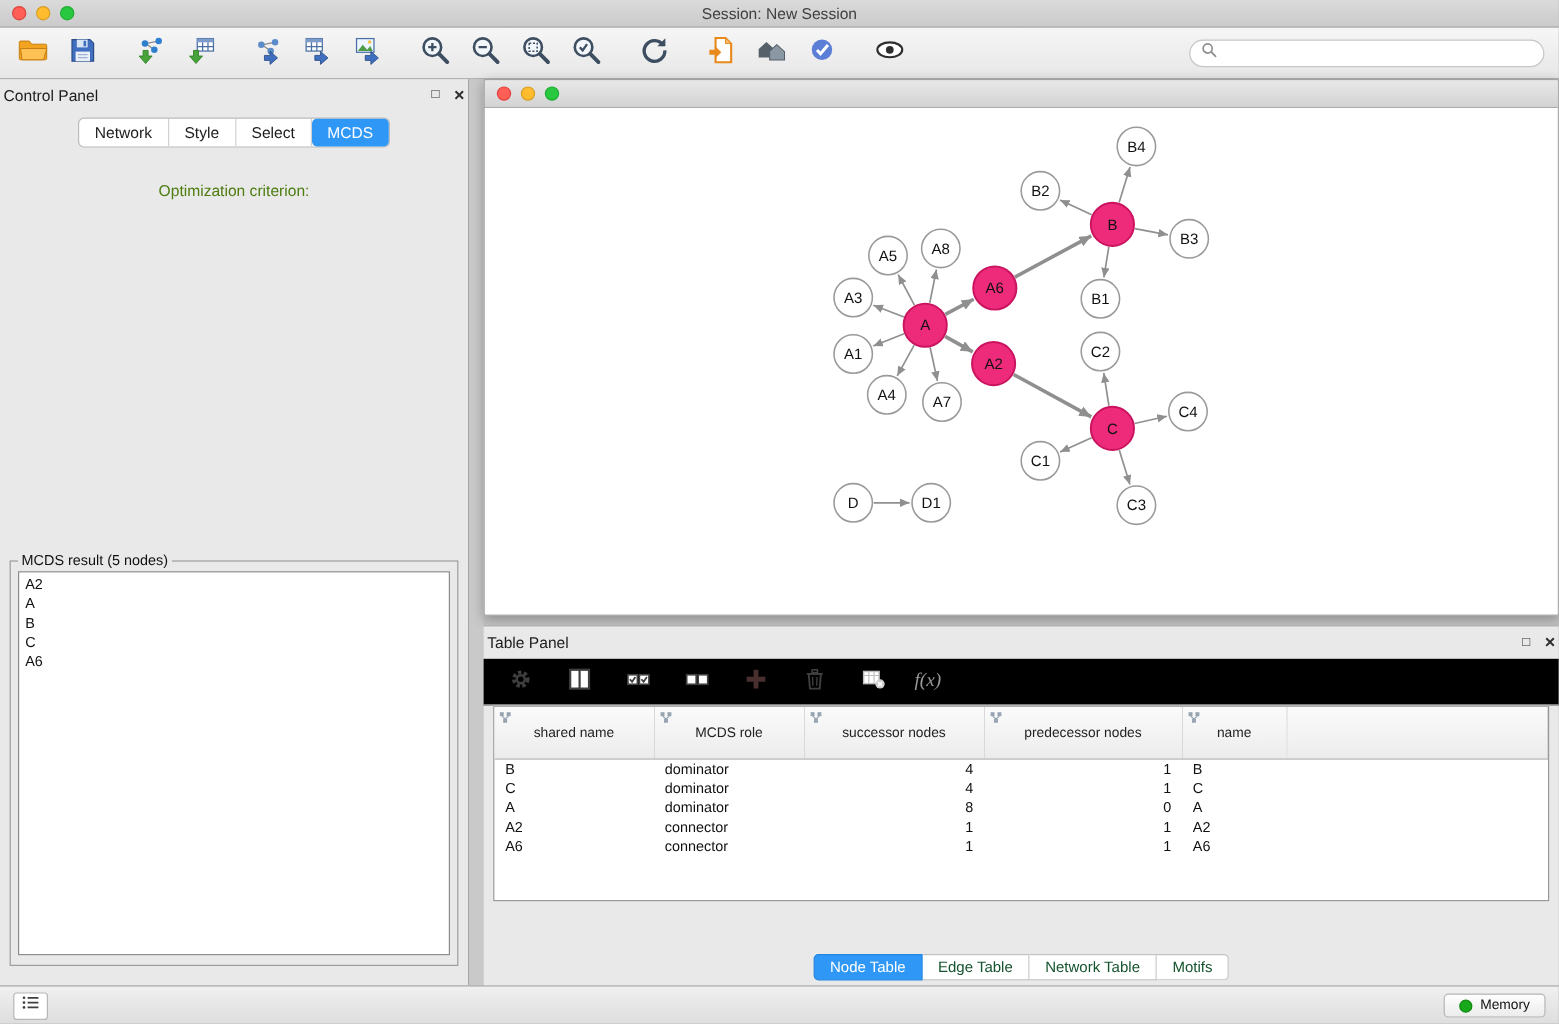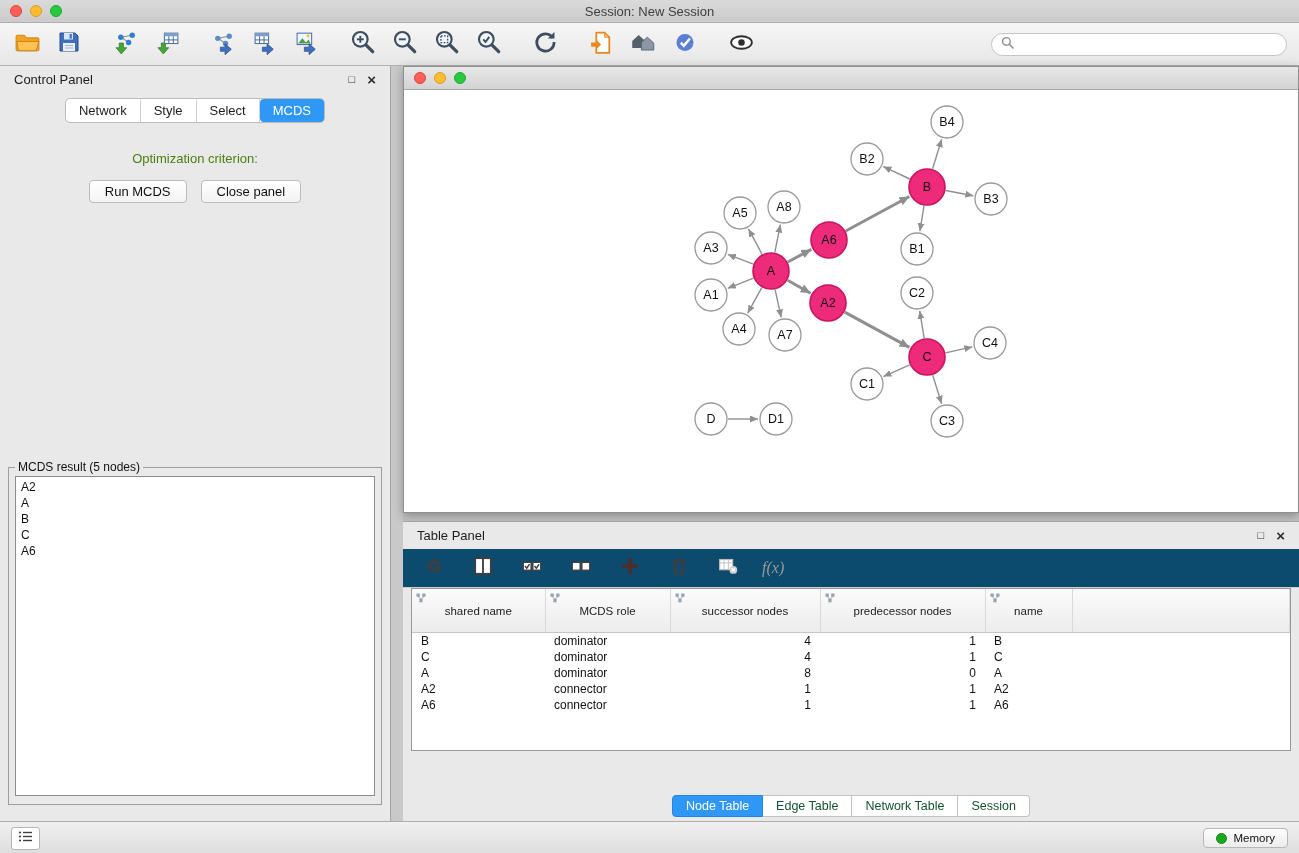--- a/index.html
+++ b/index.html
@@ -21,21 +21,21 @@
   .toolbar{height:43px;background:linear-gradient(#f6f6f6,#e7e7e7);border-bottom:1px solid #b2b2b2;
     display:flex;align-items:center;padding:0 12px;box-sizing:border-box;}
   .tgroup{display:flex;align-items:center;gap:12px;margin-right:26px;}
   .tbtn{width:30px;height:30px;display:flex;align-items:center;justify-content:center;cursor:pointer;border-radius:4px;}
   .search{margin-left:auto;display:flex;align-items:center;width:296px;height:23px;background:#fff;
     border:1px solid #c5c5c5;border-radius:12px;padding:0 9px;box-sizing:border-box;gap:5px;}
   .search input{border:none;outline:none;flex:1;font-size:12px;background:transparent;font-family:inherit;color:#333;}
   
   .main{display:flex;height:755px;}
   .control-panel{width:391px;background:#e9e9e9;display:flex;flex-direction:column;box-sizing:border-box;border-right:1px solid #a6a6a6;}
-  .panel-header{height:27px;display:flex;align-items:center;padding:0 14px;font-size:13px;color:#1d1d1d;flex:none;}
+  .panel-header{height:27px;display:flex;align-items:center;padding:0 3px;font-size:13px;color:#1d1d1d;flex:none;}
   .ph-icons{margin-left:auto;display:flex;gap:12px;align-items:center;color:#2f2f2f;}
   .ph-float{font-size:11px;cursor:pointer;line-height:1;}
   .ph-close{font-weight:bold;font-size:15px;cursor:pointer;line-height:1;}
   .cp-tabs{display:flex;margin:5px auto 0;border:1px solid #bcbcbc;border-radius:5px;background:#fff;width:max-content;flex:none;}
   .cp-tab{padding:4px 13px;font-size:13px;color:#1d1d1d;border-right:1px solid #d2d2d2;cursor:pointer;}
   .cp-tab:last-child{border-right:none;}
   .cp-tab.active{background:#2f97f6;color:#fff;border-radius:4px;text-align:center;}
   .opt-label{text-align:center;font-size:13px;margin-top:28px;color:#4d7c0f;flex:none;}
   .dropdown{width:312px;margin:10px auto 0;height:25px;background:#fff;border:1px solid #b7b7b7;border-radius:4px;
     display:flex;align-items:center;font-size:13px;color:#111;padding-left:9px;box-sizing:border-box;position:relative;cursor:pointer;flex:none;}
@@ -56,21 +56,21 @@
   .right-area{flex:1;display:flex;flex-direction:column;background:#c3c3c3;min-width:0;}
   .network-window{height:447px;display:flex;flex-direction:column;border:1px solid #8f8f8f;box-sizing:border-box;
     box-shadow:0 3px 10px rgba(0,0,0,.3);background:#fff;flex:none;}
   .net-titlebar{height:22px;background:linear-gradient(#e8e8e8,#d3d3d3);border-bottom:1px solid #ababab;
     position:relative;display:flex;align-items:center;flex:none;}
   .net-title{position:absolute;left:0;right:0;text-align:center;font-size:12.5px;color:#333;margin-top:40px;}
   .net-canvas{flex:1;background:#fff;position:relative;overflow:hidden;}
   .net-canvas svg{display:block;}
   .gap-h{height:8px;flex:none;}
   .table-panel{flex:1;background:#e9e9e9;display:flex;flex-direction:column;border-top:1px solid #a6a6a6;min-height:0;}
-  .tp-toolbar{height:38px;display:flex;align-items:center;gap:19px;padding:0 16px;background:#0c4a6e;
+  .tp-toolbar{height:38px;display:flex;align-items:center;gap:19px;padding:0 16px;background:#000000;
     border-bottom:1px solid #cfcfcf;flex:none;}
   .fx{font-family:"Liberation Serif","DejaVu Serif",serif;font-style:italic;font-size:16px;color:#9a9a9a;cursor:pointer;}
   .table-area{flex:1;margin:0 8px;background:#fff;border:1px solid #989898;overflow:hidden;min-height:0;}
   table.node-table{border-collapse:collapse;width:100%;table-layout:fixed;font-size:12px;}
   .node-table thead th{background:linear-gradient(#fbfbfb,#ececec);border-right:1px solid #d9d9d9;border-bottom:1px solid #c6c6c6;
     font-weight:normal;font-size:11.5px;height:19px;position:relative;color:#222;padding:12px 4px;overflow:hidden;white-space:nowrap;}
   .node-table thead th .cticon{position:absolute;left:4px;top:4px;}
   .node-table tbody td{height:16px;padding:0 9px;color:#111;overflow:hidden;white-space:nowrap;}
   .tp-tabs{height:30px;display:flex;align-items:center;justify-content:center;flex:none;margin-top:40px;}
   .tp-tab{font-size:12.5px;padding:3px 13px;background:#fff;border:1px solid #c2c2c2;border-left:none;color:#14532d;cursor:pointer;}
@@ -256,24 +256,20 @@
         <span class="ph-close">×</span>
       </span>
     </div>
     <div class="cp-tabs" id="cp-tabs">
         <div class="cp-tab">Network</div>
         <div class="cp-tab">Style</div>
         <div class="cp-tab">Select</div>
         <div class="cp-tab active">MCDS</div>
       </div>
     <div class="opt-label">Optimization criterion:</div>
-    <div class="btn-row">
-      <button class="btn">Run MCDS</button>
-      <button class="btn">Close panel</button>
-    </div>
     <fieldset class="result-box">
       <legend>MCDS result (5 nodes)</legend>
       <div class="result-list" id="mcds-list">
           <div class="result-item">A2</div>
           <div class="result-item">A</div>
           <div class="result-item">B</div>
           <div class="result-item">C</div>
           <div class="result-item">A6</div>
         </div>
     </fieldset>
@@ -558,21 +554,21 @@
                 <td style="text-align: left;">A6</td>
                 <td></td>
               </tr>
             </tbody>
         </table>
       </div>
       <div class="tp-tabs" id="tp-tabs">
           <div class="tp-tab active">Node Table</div>
           <div class="tp-tab">Edge Table</div>
           <div class="tp-tab">Network Table</div>
-          <div class="tp-tab">Session</div>
+          <div class="tp-tab">Motifs</div>
         </div>
     </div>
   </div>
 </div>
 
 <div class="statusbar">
   <div class="sb-left-btn">
     <span><svg width="15" height="13" viewBox="0 0 15 13">
           <circle cx="2" cy="2.5" r="1.1" fill="#3f3f3f"></circle>
           <circle cx="2" cy="6.5" r="1.1" fill="#3f3f3f"></circle>

